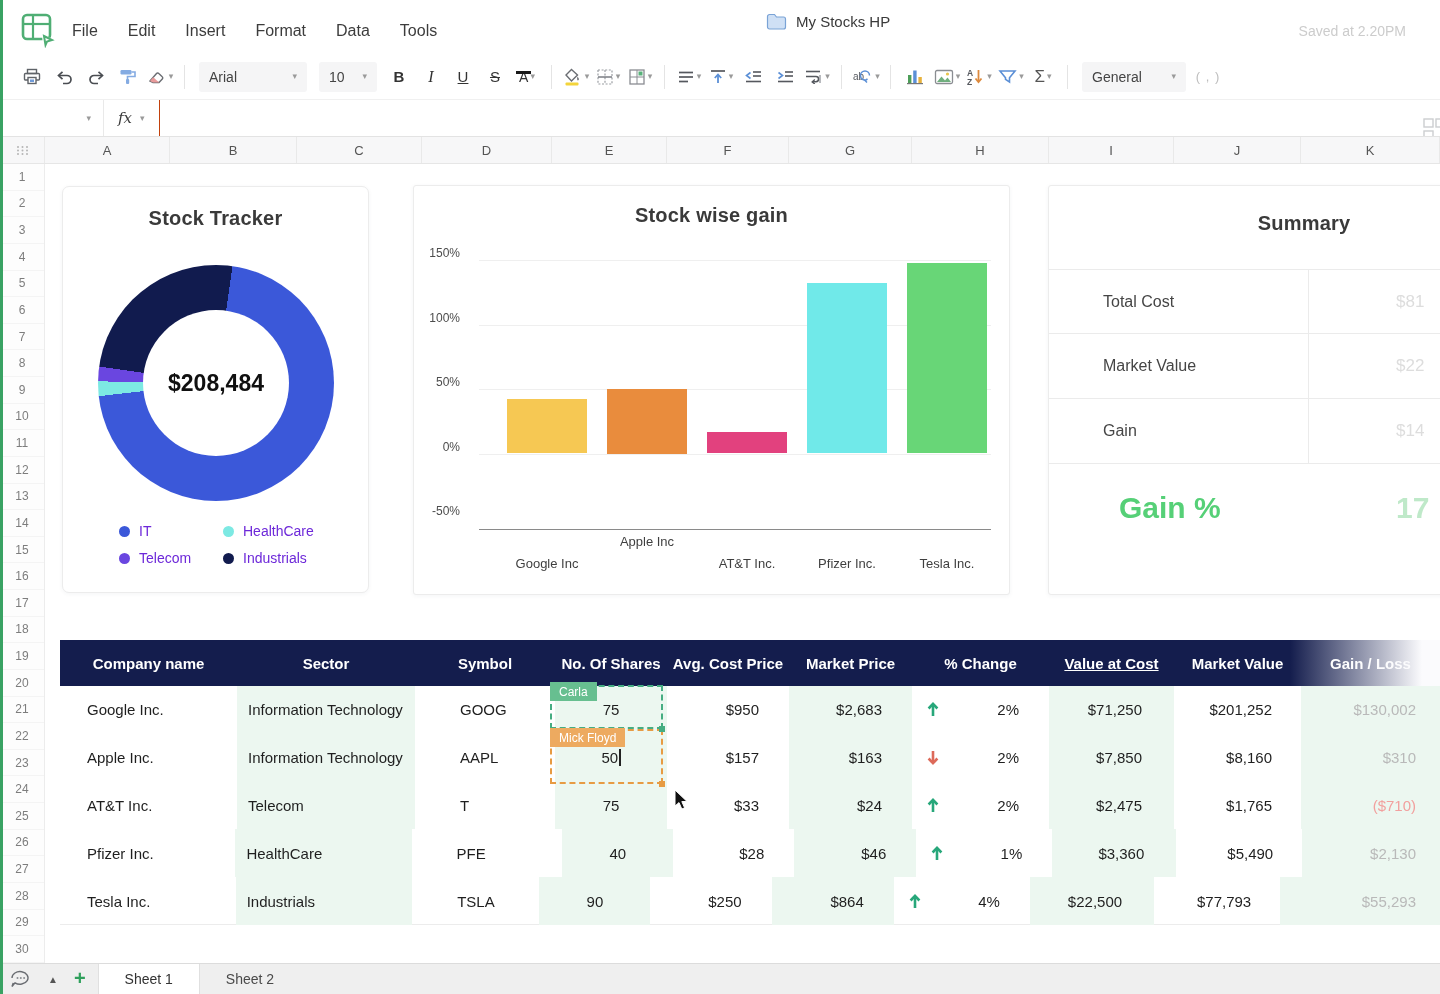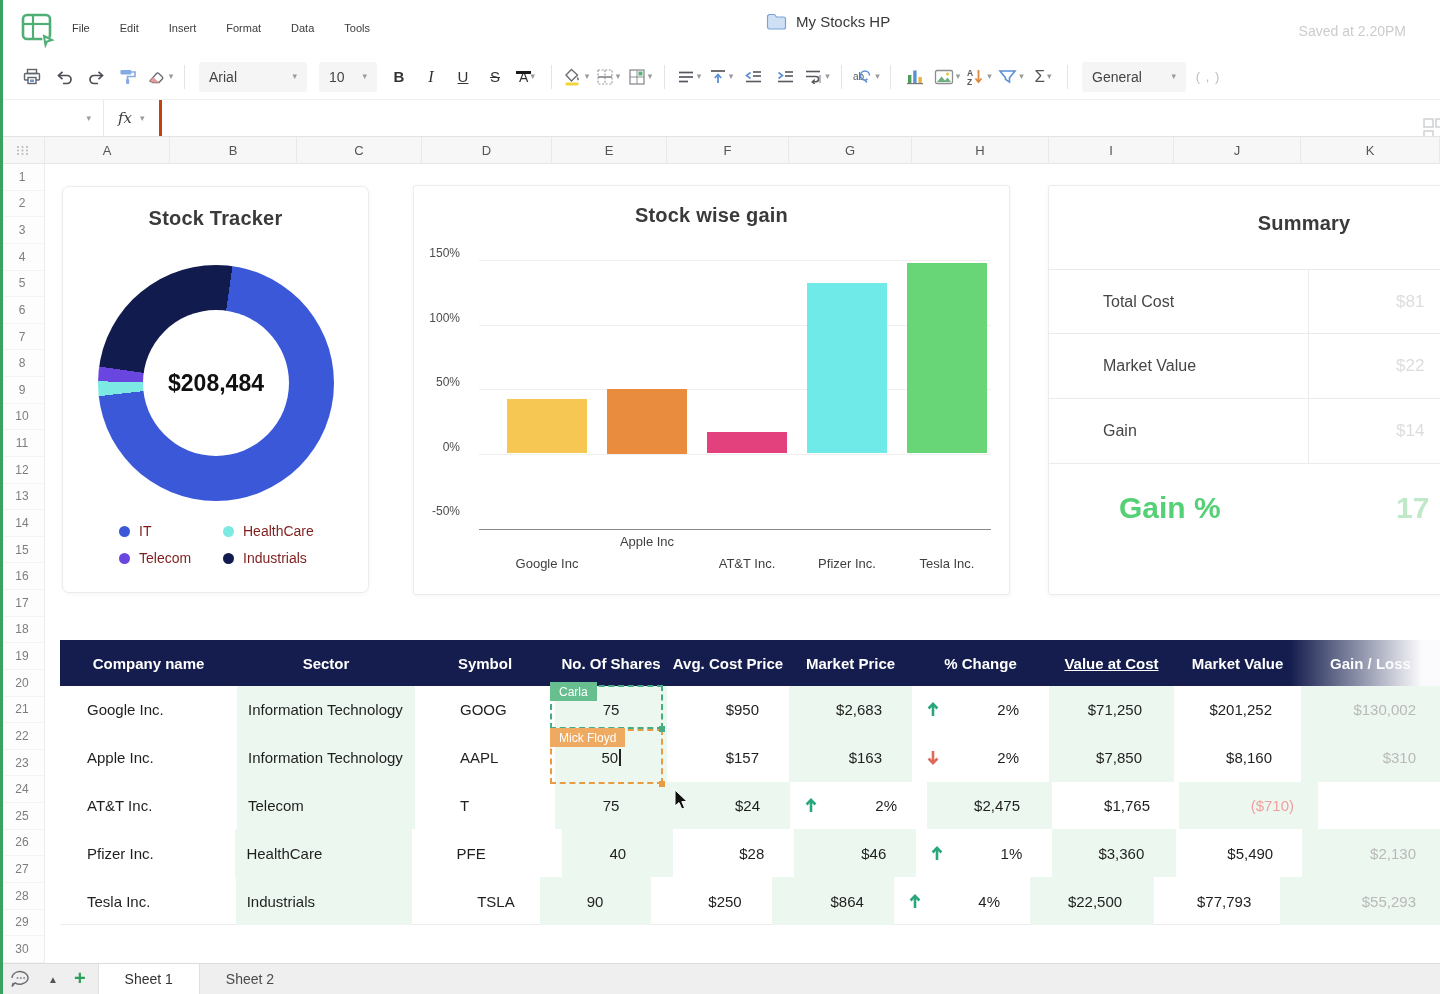--- a/index.html
+++ b/index.html
@@ -4,21 +4,21 @@
 <style>
   * { margin:0; padding:0; box-sizing:border-box; }
   html,body { width:1440px; height:994px; }
   body { font-family:"Liberation Sans", sans-serif; background:#fff; color:#333; overflow:hidden; }
   .app { position:relative; width:1440px; height:994px; background:#fff; overflow:hidden; }
   .left-strip { position:absolute; left:0; top:0; width:3px; height:994px; background:#39a263; z-index:60; }
 
   
   .menubar { position:absolute; left:0; top:0; width:1440px; height:56px; background:#fff; }
   .logo { position:absolute; left:18px; top:10px; width:38px; height:38px; }
-  .menu { position:absolute; left:72px; top:22px; display:flex; gap:30px; font-size:11px; color:#3c3c3c; }
+  .menu { position:absolute; left:72px; top:22px; display:flex; gap:30px; font-size:16px; color:#3c3c3c; }
   .menu span { cursor:default; }
   .doc-title { position:absolute; left:766px; top:13px; display:flex; align-items:center; gap:9px; font-size:15px; color:#3a3a3a; }
   .saved { position:absolute; right:34px; top:23px; font-size:14px; color:#ccc; }
 
   
   .toolbar { position:absolute; left:0; top:54px; width:1440px; height:45px; display:flex; align-items:center; padding-left:16px; }
   .tbtn { height:30px; min-width:28px; display:flex; align-items:center; justify-content:center; gap:2px; border-radius:3px; margin:0 2px; color:#5f6368; }
   .tbtn svg { display:block; }
   .tsep { width:1px; height:24px; background:#e4e4e4; margin:0 8px; }
   .chev { font-size:9px; color:#9a9a9a; line-height:1; }
@@ -29,21 +29,21 @@
   .b-u { text-decoration:underline; } .b-s { text-decoration:line-through; }
   .a-color { display:flex; flex-direction:column; align-items:center; line-height:1; font-size:14px; color:#333; }
   .a-color .bar { width:15px; height:3px; background:#1a1a1a; margin-top:1px; }
   .sigma { font-size:17px; color:#555; }
   .comma-style { font-size:13px; color:#bdbdbd; letter-spacing:1px; }
   .clip-icon { position:absolute; right:-8px; top:62px; width:26px; height:26px; opacity:.5; }
 
   
   .formulabar { position:absolute; left:0; top:99px; width:1440px; height:38px; border-top:1px solid #f0f0f0; border-bottom:1px solid #e3e3e3; display:flex; align-items:center; }
   .namebox { width:104px; height:100%; display:flex; align-items:center; justify-content:flex-end; padding-right:12px; border-right:1px solid #e9e9e9; }
-  .fxzone { display:flex; align-items:center; gap:8px; padding:0 14px; border-right:3px solid #c2410c; height:100%; }
+  .fxzone { display:flex; align-items:center; gap:8px; padding:0 14px; border-right:1px solid #c2410c; height:100%; }
   .fx { font-family:"DejaVu Serif", serif; font-style:italic; font-size:15px; color:#3b3b3b; }
   .fml-input { flex:1; height:100%; }
 
   
   .colheaders { position:absolute; left:0; top:137px; width:1440px; height:27px; background:#f7f7f8; border-bottom:1px solid #e6e6e6; display:flex; font-size:13px; color:#555; }
   .colcell { height:100%; display:flex; align-items:center; justify-content:center; border-right:1px solid #e9e9e9; }
   .gutter-corner { width:45px; display:flex; align-items:center; justify-content:center; }
   .rowgutter { position:absolute; left:0; top:164px; width:45px; height:799px; background:#fdfdfd; border-right:1px solid #ececec; }
   .rownum { height:26.63px; display:flex; align-items:center; justify-content:center; font-size:12px; color:#7d7d7d; border-bottom:1px solid #f4f4f4; }
 
@@ -51,21 +51,21 @@
   .card { position:absolute; background:#fff; border:1px solid #ececec; border-radius:3px; box-shadow:0 1px 4px rgba(40,50,80,.05); }
   .card-title { text-align:center; font-size:20px; font-weight:bold; color:#3a3a3a; letter-spacing:.2px; }
 
   
   #donut-card { left:62px; top:186px; width:307px; height:407px;border-radius:7px; }
   #donut-card .card-title { margin-top:20px; }
   .donut { position:absolute; left:35px; top:78px; width:236px; height:236px; border-radius:50%; }
   .donut-hole { position:absolute; left:45px; top:45px; width:146px; height:146px; background:#fff; border-radius:50%; display:flex; align-items:center; justify-content:center; }
   .donut-center { font-size:23px; font-weight:bold; color:#101010; }
   .legend { position:absolute; left:56px; top:336px; width:230px; display:grid; grid-template-columns:104px 126px; row-gap:11px; }
-  .legend-item { display:flex; align-items:center; gap:9px; font-size:14px; color:#7f1d1d; }
+  .legend-item { display:flex; align-items:center; gap:9px; font-size:14px; color:#6d28d9; }
   .legend-dot { width:11px; height:11px; border-radius:50%; flex:none; }
 
   
   #bar-card { left:413px; top:185px; width:597px; height:410px; }
   #bar-card .card-title { margin-top:18px; }
   .plot { position:absolute; left:0; top:0; width:597px; height:410px; }
   .gridline { position:absolute; left:65px; width:512px; height:1px; background:#efefef; }
   .axisline { position:absolute; left:65px; width:512px; height:1px; background:#8a8a8a; }
   .ytick { position:absolute; width:46px; text-align:right; font-size:12px; color:#4c4c4c; transform:translateY(-50%); }
   .bar { position:absolute; }
@@ -571,20 +571,23 @@
           </div>
           <div class="cell al mint" style="width: 178px; padding-left: 11px;">
             <span>Telecom</span>
           </div>
           <div class="cell al" style="width: 140px; padding-left: 45px;">
             <span>T</span>
           </div>
           <div class="cell ac mint" style="width: 112px;">
             <span>75</span>
           </div>
+          <div class="cell ar" style="width: 122px; padding-right: 30px;">
+            <span>$33</span>
+          </div>
           <div class="cell ar mint" style="width: 123px; padding-right: 30px;">
             <span>$24</span>
           </div>
           <div class="cell chg" style="width: 137px;">
             <svg width="14" height="17" viewBox="0 0 14 17">
               <path d="M7 15 V3.5" stroke="#27a77a" stroke-width="2.6" fill="none"></path>
               <path d="M2.6 7.5 L7 2.8 L11.4 7.5" stroke="#27a77a" stroke-width="2.6" fill="none"></path>
             </svg>
             <span>2%</span>
           </div>
@@ -634,21 +637,21 @@
             <span>$2,130</span>
           </div>
         </div>
         <div class="t-row">
           <div class="cell al" style="width: 177px; padding-left: 27px;">
             <span>Tesla Inc.</span>
           </div>
           <div class="cell al mint" style="width: 178px; padding-left: 11px;">
             <span>Industrials</span>
           </div>
-          <div class="cell al" style="width: 128px; padding-left: 65px;">
+          <div class="cell al" style="width: 128px; padding-left: 45px;">
             <span>TSLA</span>
           </div>
           <div class="cell ac mint" style="width: 112px;">
             <span>90</span>
           </div>
           <div class="cell ar" style="width: 122px; padding-right: 30px;">
             <span>$250</span>
           </div>
           <div class="cell ar mint" style="width: 123px; padding-right: 30px;">
             <span>$864</span>

